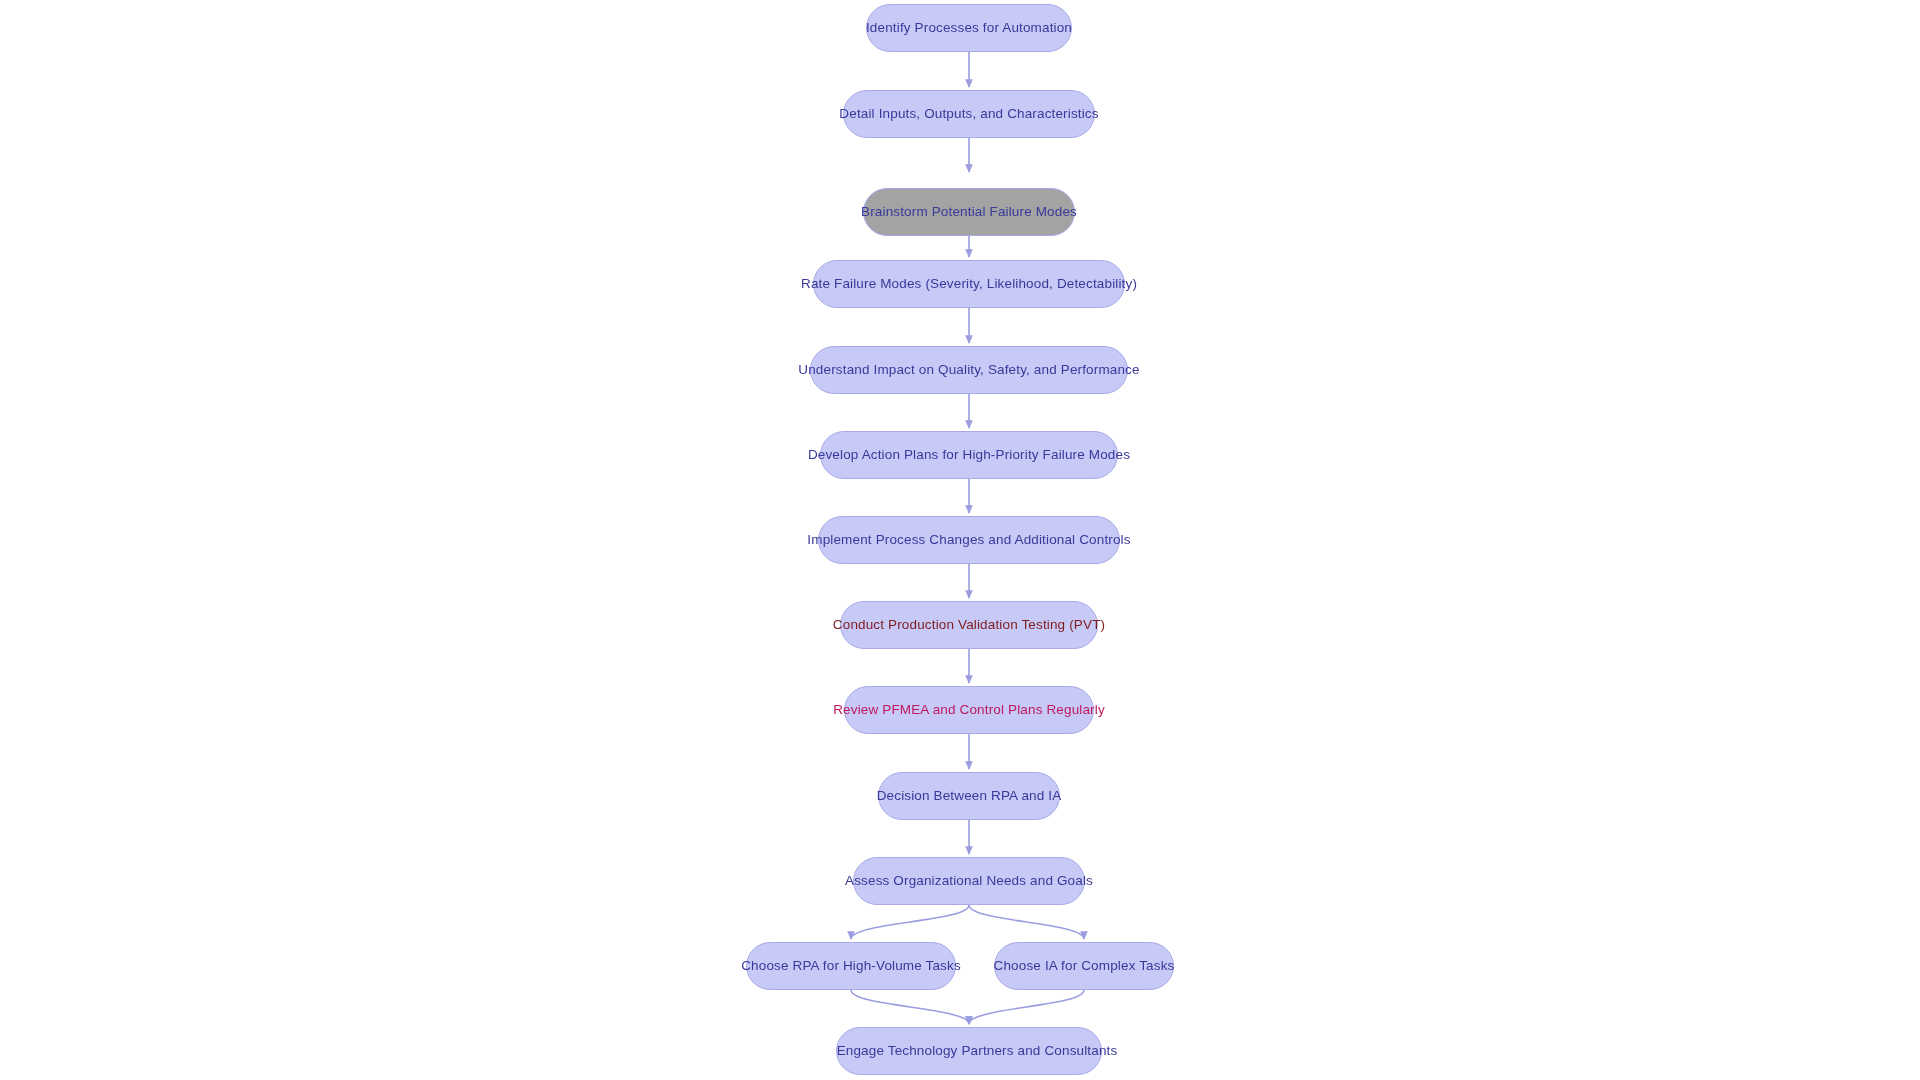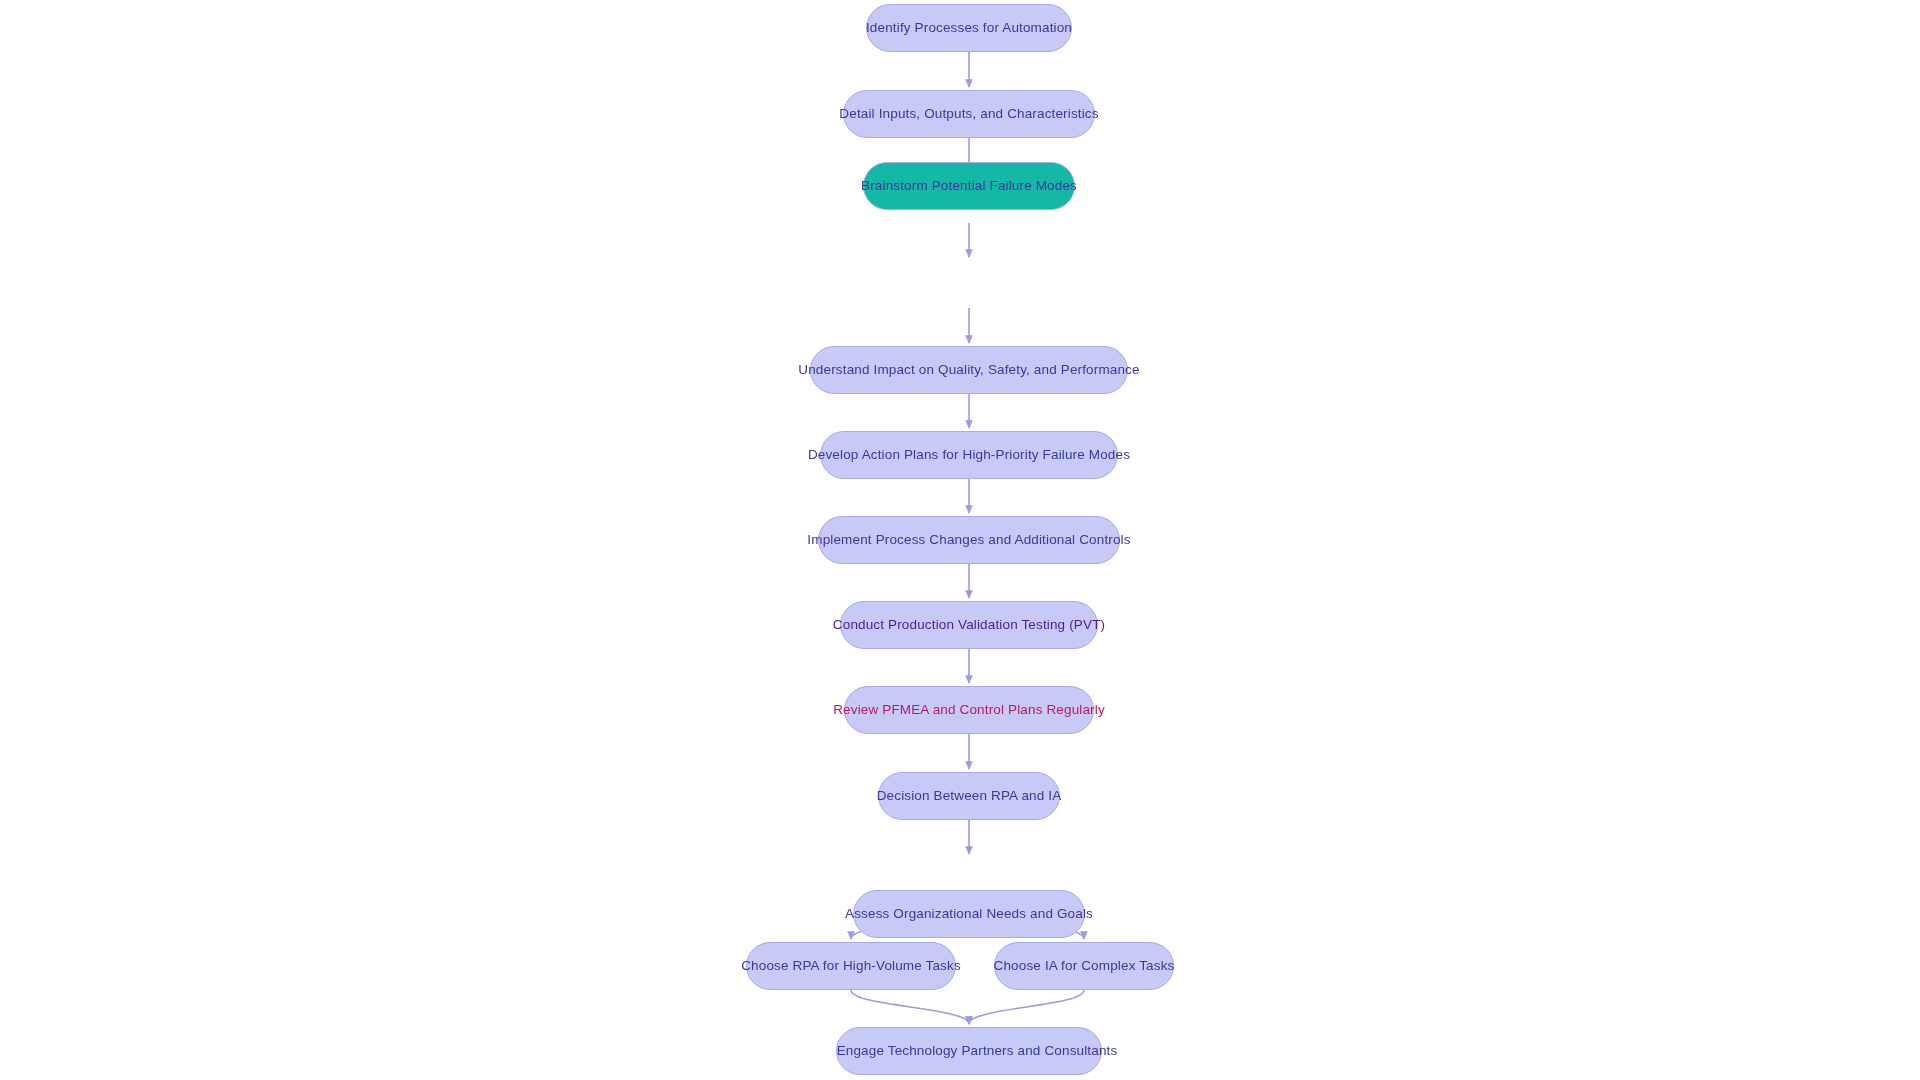--- a/index.html
+++ b/index.html
@@ -74,42 +74,45 @@
       <path d="M 969 905 C 969 922, 1084 922, 1084 939" fill="none" stroke="#9b9de0" stroke-width="1.6" marker-end="url(#arrowhead)"></path>
       <path d="M 851 990 C 851 1007, 969 1007, 969 1024" fill="none" stroke="#9b9de0" stroke-width="1.6" marker-end="url(#arrowhead)"></path>
       <path d="M 1084 990 C 1084 1007, 969 1007, 969 1024" fill="none" stroke="#9b9de0" stroke-width="1.6" marker-end="url(#arrowhead)"></path>
     </svg>
 <div class="node" style="left: 969px; top: 28px; width: 206px; height: 48px; background: rgb(199, 201, 247); border-color: rgb(169, 171, 233);">
       <span class="node-label" style="color: rgb(57, 57, 154);">Identify Processes for Automation</span>
     </div>
     <div class="node" style="left: 969px; top: 114px; width: 252px; height: 48px; background: rgb(199, 201, 247); border-color: rgb(169, 171, 233);">
       <span class="node-label" style="color: rgb(57, 57, 154);">Detail Inputs, Outputs, and Characteristics</span>
     </div>
-    <div class="node" style="left: 969px; top: 186px; width: 212px; height: 48px; background: #14b8a6; border-color: rgb(169, 171, 233);">
+    <div class="node" style="left: 969px; top: 212px; width: 212px; height: 48px; background: #a3a3a3; border-color: rgb(169, 171, 233);">
       <span class="node-label" style="color: rgb(57, 57, 154);">Brainstorm Potential Failure Modes</span>
+    </div>
+    <div class="node" style="left: 969px; top: 284px; width: 312px; height: 48px; background: rgb(199, 201, 247); border-color: rgb(169, 171, 233);">
+      <span class="node-label" style="color: rgb(57, 57, 154);">Rate Failure Modes (Severity, Likelihood, Detectability)</span>
     </div>
     <div class="node" style="left: 969px; top: 370px; width: 318px; height: 48px; background: rgb(199, 201, 247); border-color: rgb(169, 171, 233); text-align: center;">
       <span class="node-label" style="color: rgb(57, 57, 154);">Understand Impact on Quality, Safety, and Performance</span>
     </div>
     <div class="node" style="left: 969px; top: 455px; width: 298px; height: 48px; background: rgb(199, 201, 247); border-color: rgb(169, 171, 233);">
       <span class="node-label" style="color: rgb(57, 57, 154);">Develop Action Plans for High-Priority Failure Modes</span>
     </div>
     <div class="node" style="left: 969px; top: 540px; width: 302px; height: 48px; background: rgb(199, 201, 247); border-color: rgb(169, 171, 233);">
       <span class="node-label" style="color: rgb(57, 57, 154);">Implement Process Changes and Additional Controls</span>
     </div>
     <div class="node" style="left: 969px; top: 625px; width: 258px; height: 48px; background: rgb(199, 201, 247); border-color: rgb(169, 171, 233);">
-      <span class="node-label" style="color: #4c1d95;">Conduct Production Validation Testing (PVT)</span>
+      <span class="node-label" style="color: #7f1d1d;">Conduct Production Validation Testing (PVT)</span>
     </div>
     <div class="node" style="left: 969px; top: 710px; width: 250px; height: 48px; background: rgb(199, 201, 247); border-color: rgb(169, 171, 233);">
       <span class="node-label" style="color: #be185d;">Review PFMEA and Control Plans Regularly</span>
     </div>
     <div class="node" style="left: 969px; top: 796px; width: 182px; height: 48px; background: rgb(199, 201, 247); border-color: rgb(169, 171, 233);">
       <span class="node-label" style="color: rgb(57, 57, 154);">Decision Between RPA and IA</span>
     </div>
-    <div class="node" style="left: 969px; top: 881px; width: 232px; height: 48px; background: rgb(199, 201, 247); border-color: rgb(169, 171, 233); margin-top: 33px;">
+    <div class="node" style="left: 969px; top: 881px; width: 232px; height: 48px; background: rgb(199, 201, 247); border-color: rgb(169, 171, 233);">
       <span class="node-label" style="color: rgb(57, 57, 154);">Assess Organizational Needs and Goals</span>
     </div>
     <div class="node" style="left: 851px; top: 966px; width: 210px; height: 48px; background: rgb(199, 201, 247); border-color: rgb(169, 171, 233);">
       <span class="node-label" style="color: rgb(57, 57, 154);">Choose RPA for High-Volume Tasks</span>
     </div>
     <div class="node" style="left: 1084px; top: 966px; width: 180px; height: 48px; background: rgb(199, 201, 247); border-color: rgb(169, 171, 233);">
       <span class="node-label" style="color: rgb(57, 57, 154);">Choose IA for Complex Tasks</span>
     </div>
     <div class="node" style="left: 969px; top: 1051px; width: 266px; height: 48px; background: rgb(199, 201, 247); border-color: rgb(169, 171, 233);">
       <span class="node-label" style="color: rgb(57, 57, 154); padding-left: 16px;">Engage Technology Partners and Consultants</span>

